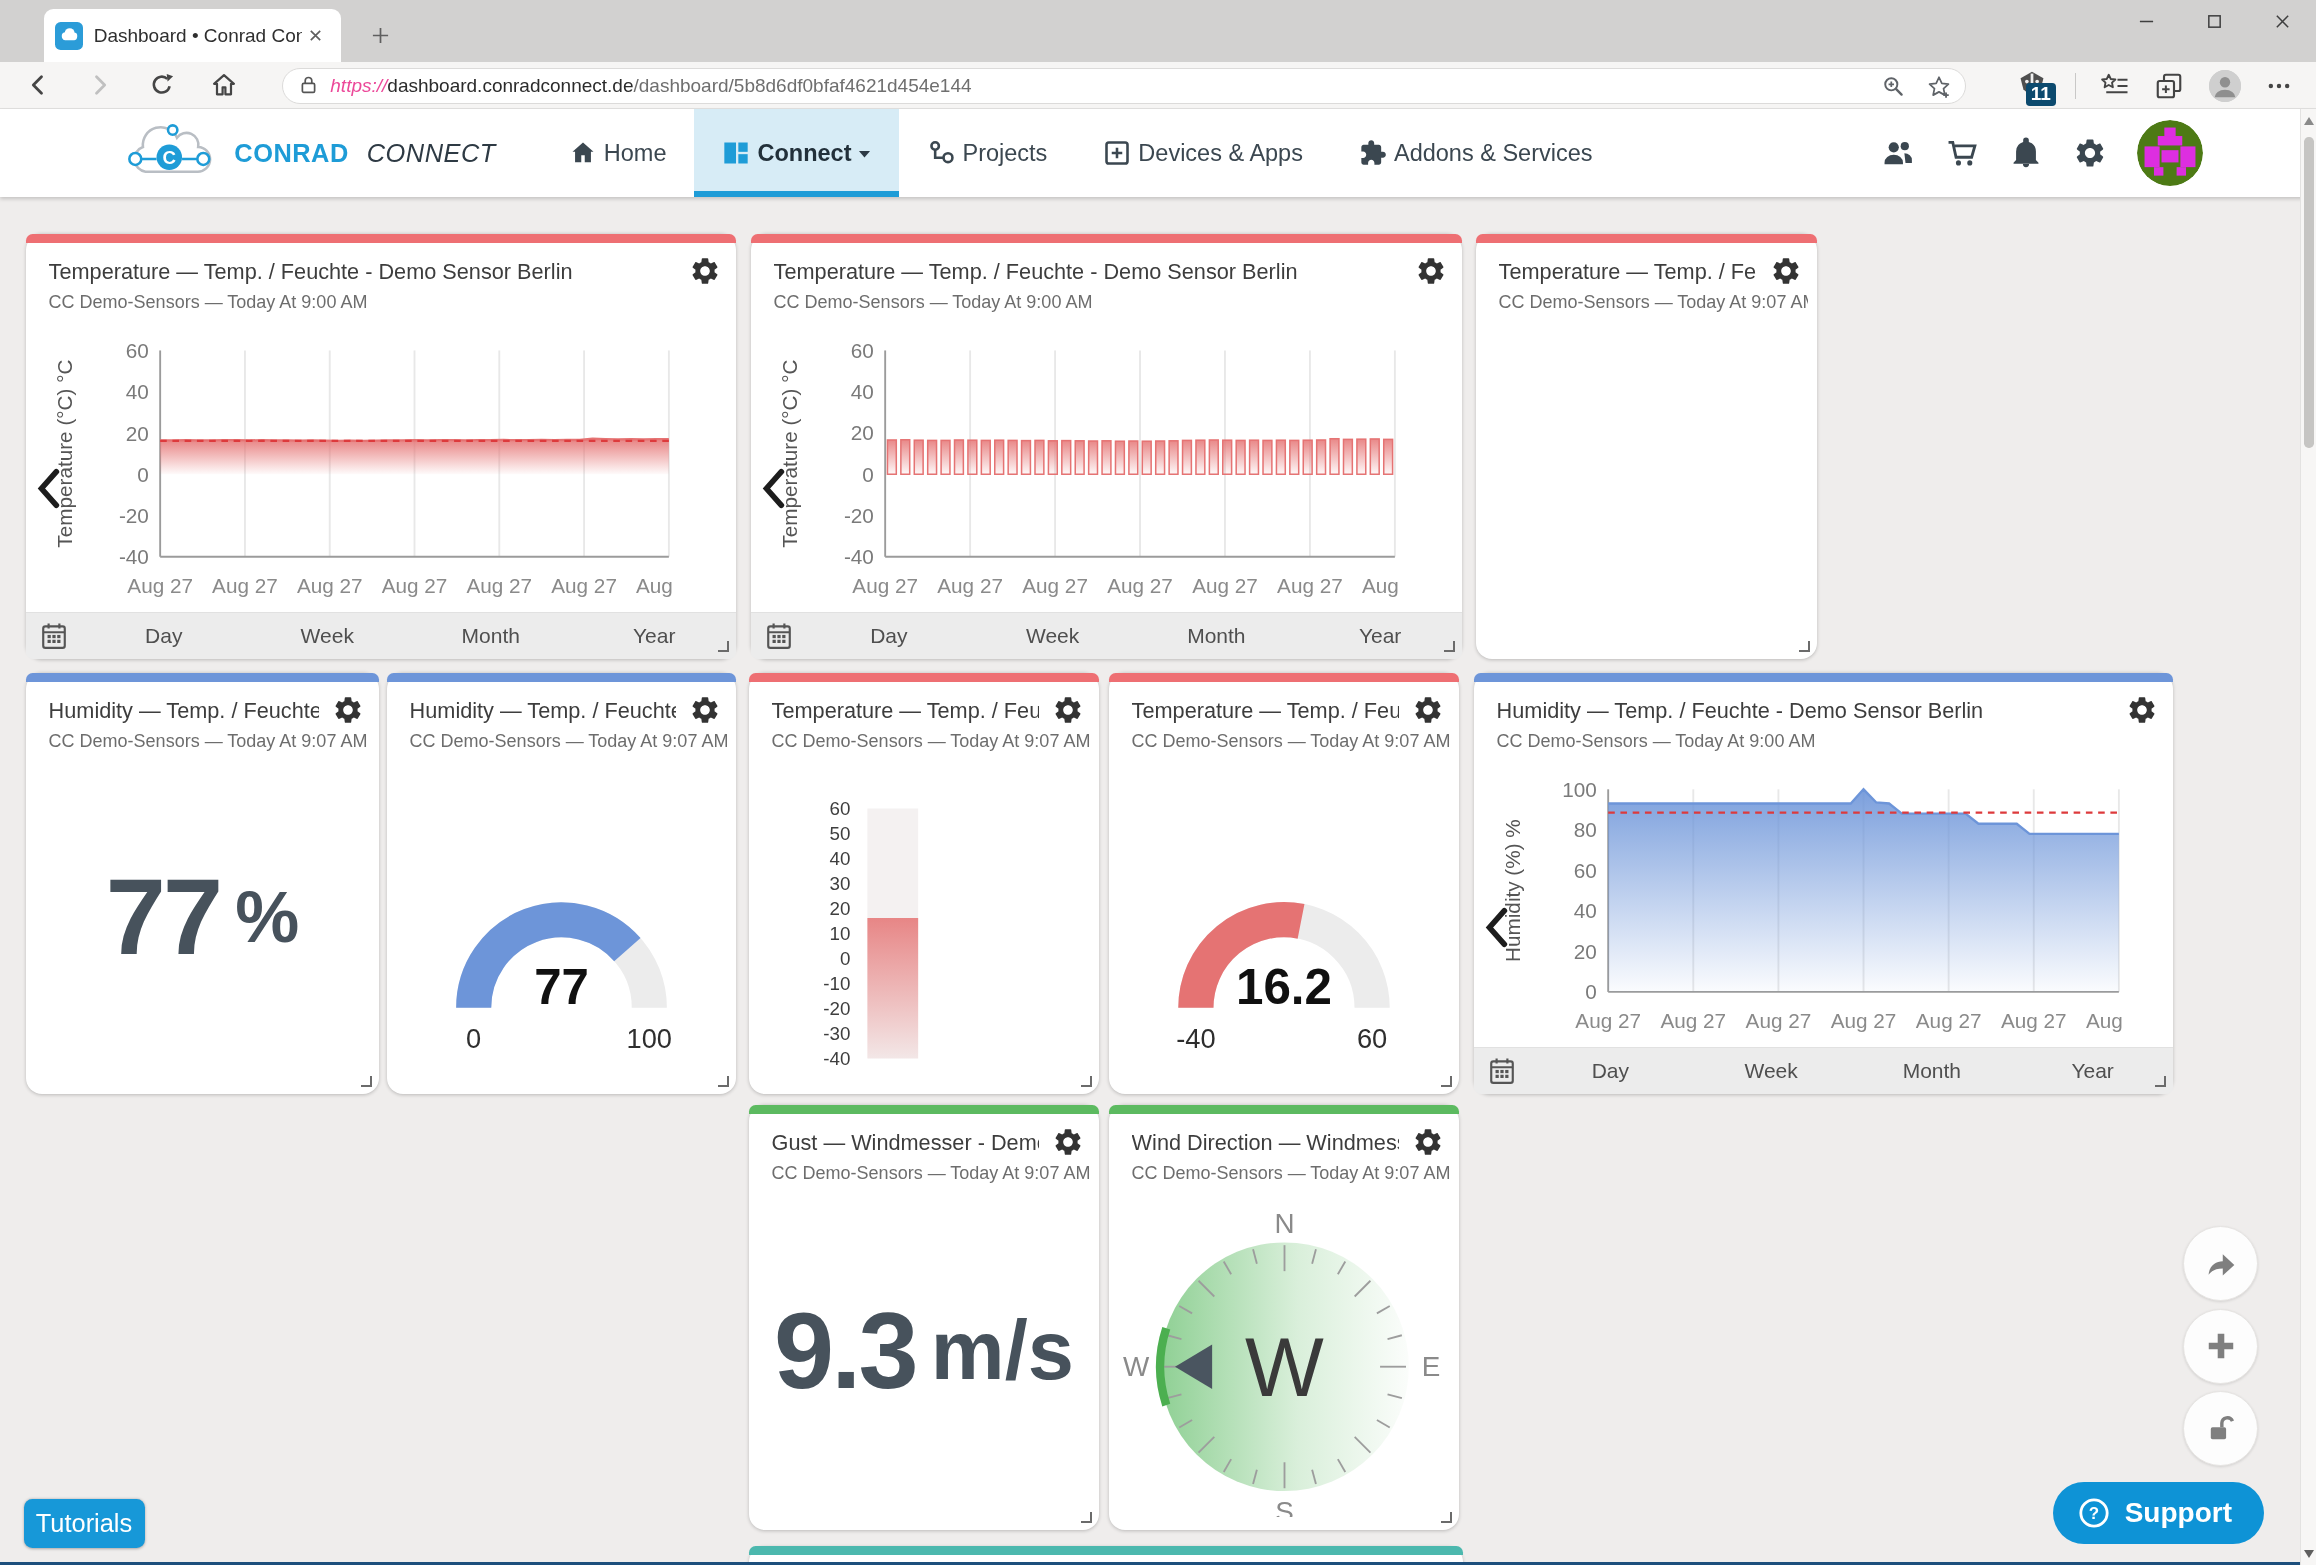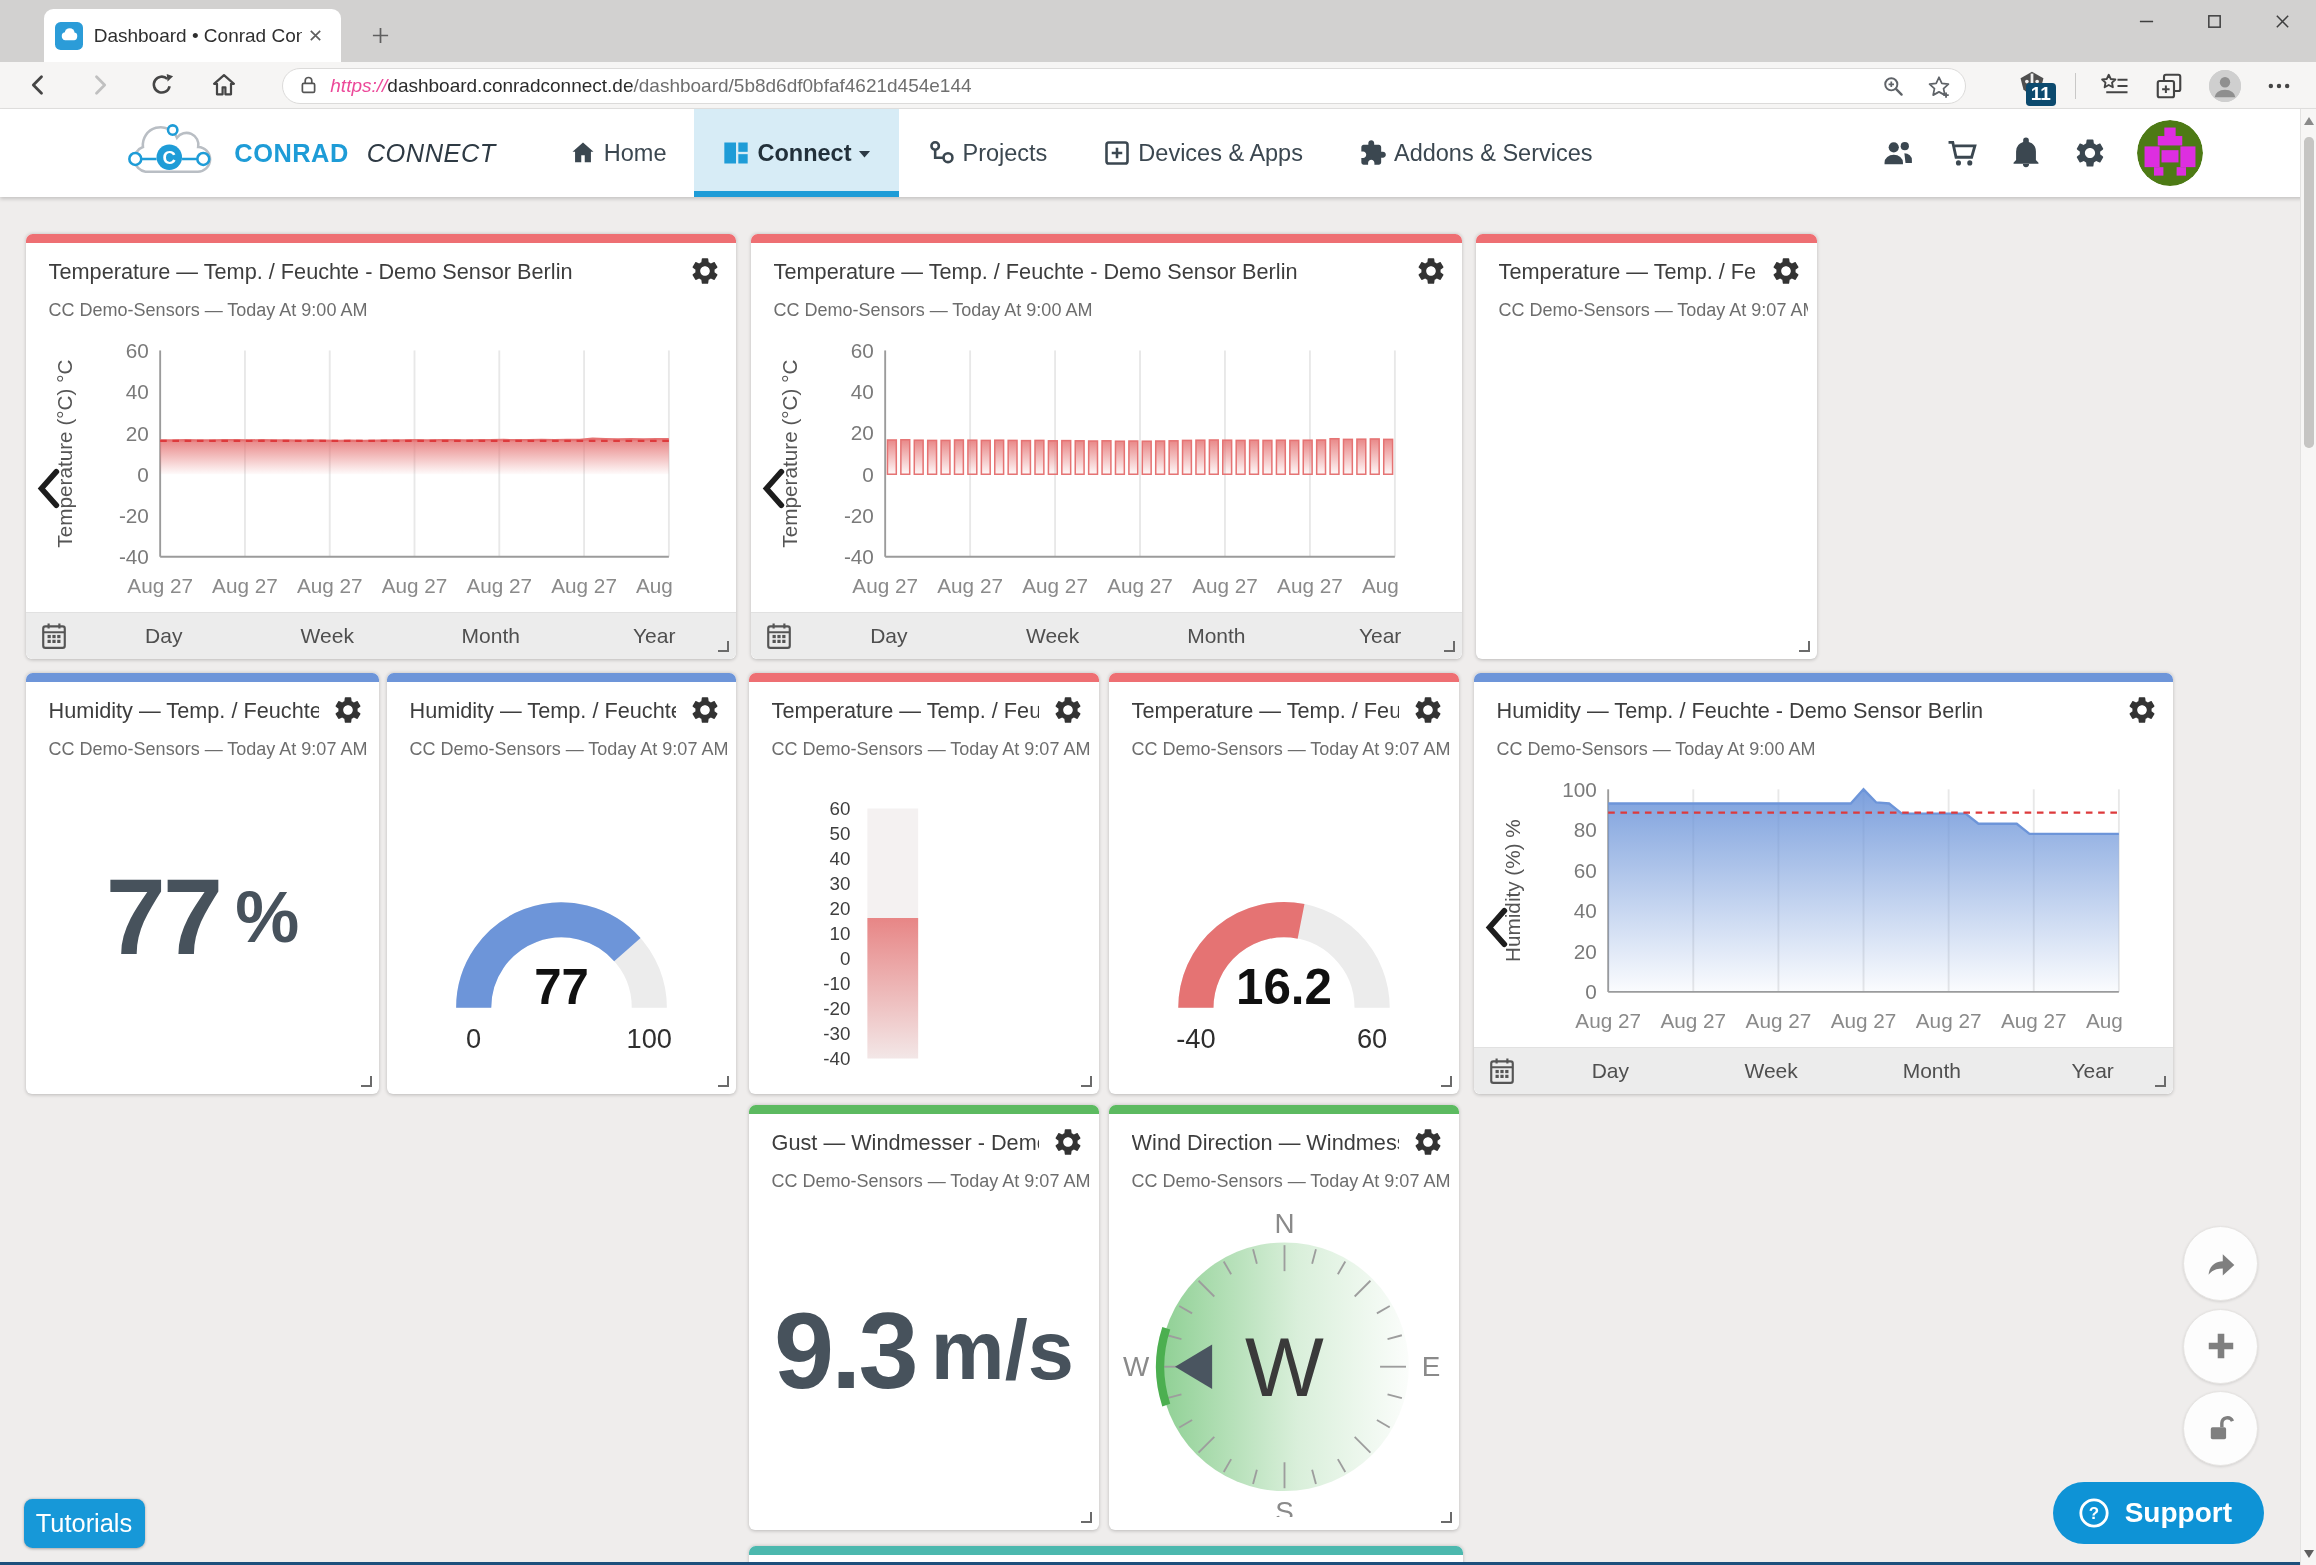--- a/index.html
+++ b/index.html
@@ -37,24 +37,24 @@
   .brand-conrad { color:#1e9cd7; font-weight:bold; }
   .brand-connect { color:#2e3a44; font-weight:400; margin-left:18px;font-style:italic; }
   .nav-item { display:flex; align-items:center; gap:7px; height:88px; padding:0 28px; font-size:23.5px; color:#3b4750; cursor:pointer; }
   .nav-item.home { margin-left:45px; }
   .nav-item.active { background:#d7ecf6; border-bottom:6.6px solid #1e9cd7; padding-top:6.6px; font-weight:bold; color:#22303a; }
   .nav-right { position:absolute; right:113px; top:0; height:88px; display:flex; align-items:center; gap:30px; }
   .app-avatar { width:66px; height:66px; border-radius:50%; overflow:hidden; cursor:pointer; }
 
   
   .dashboard { position:absolute; top:197px; left:0; right:0; bottom:0; background:#efedec; }
-  .card { position:absolute; background:#fff; border-radius:6px; box-shadow:0 0.9px 3.8px rgba(0,0,0,.22); }
+  .card { position:absolute; background:#fff; border-radius:16px; box-shadow:0 0.9px 3.8px rgba(0,0,0,.22); }
   .accent { position:absolute; top:0; left:0; right:0; height:8.5px; border-radius:6.6px 6.6px 0 0; }
   .card-title { position:absolute; top:24.5px; left:22.6px; right:60px; font-size:21.7px; color:#3d3d3d; white-space:nowrap; overflow:hidden; }
-  .card-sub { position:absolute; top:58px; left:22.6px; right:9.4px; font-size:18px; color:#6d6d6d; white-space:nowrap; overflow:hidden;margin-top:8px; }
+  .card-sub { position:absolute; top:58px; left:22.6px; right:9.4px; font-size:18px; color:#6d6d6d; white-space:nowrap; overflow:hidden; }
   .gear-btn { position:absolute; top:21px; right:15px; width:32px; height:32px; cursor:pointer; }
   .rz { position:absolute; right:6.6px; bottom:6.6px; width:11.3px; height:11.3px; border-right:2.8px solid #6b6b6b; border-bottom:2.8px solid #6b6b6b; cursor:nwse-resize; }
   .chart { position:absolute; left:22.6px; right:60px; top:105px; bottom:55px; }
   .chart.wide { right:47px; }
   .chevron { position:absolute; left:7.5px; top:234px; width:28px; height:41px; cursor:pointer; }
   .card-foot { position:absolute; left:0; right:0; bottom:0; height:47px; background:#ececec; border-top:0.9px solid #e1e1e1; border-radius:0 0 6.6px 6.6px; display:flex; align-items:center; }
   .cal-btn { width:56px; display:flex; justify-content:center; cursor:pointer; }
   .range-tab { flex:1; text-align:center; font-size:21px; color:#4f4f4f; cursor:pointer; }
   .bigval { position:absolute; left:0; right:0; top:66px; bottom:0; display:flex; align-items:center; justify-content:center; }
   .bigval .num { font-size:108px; font-weight:bold; color:#47525c; letter-spacing:-2.8px; }

